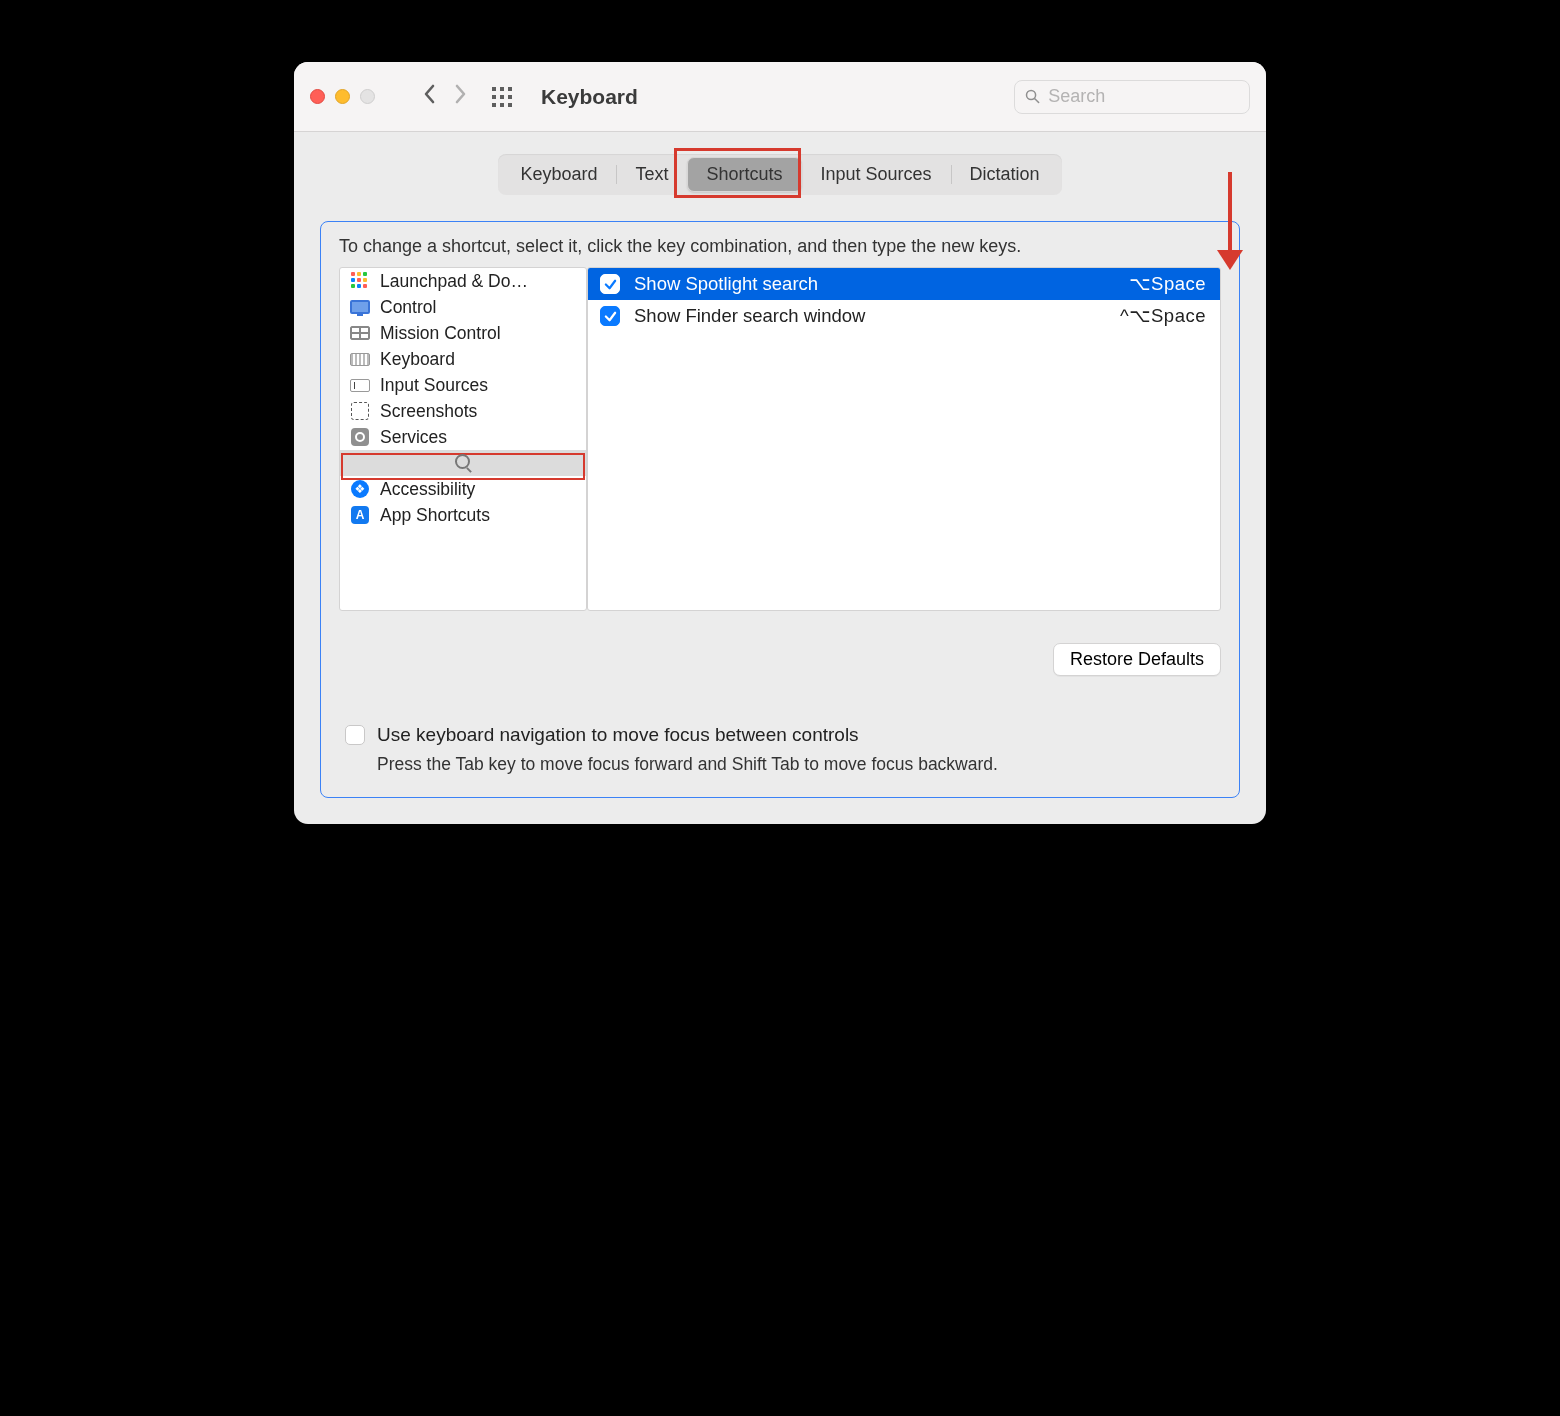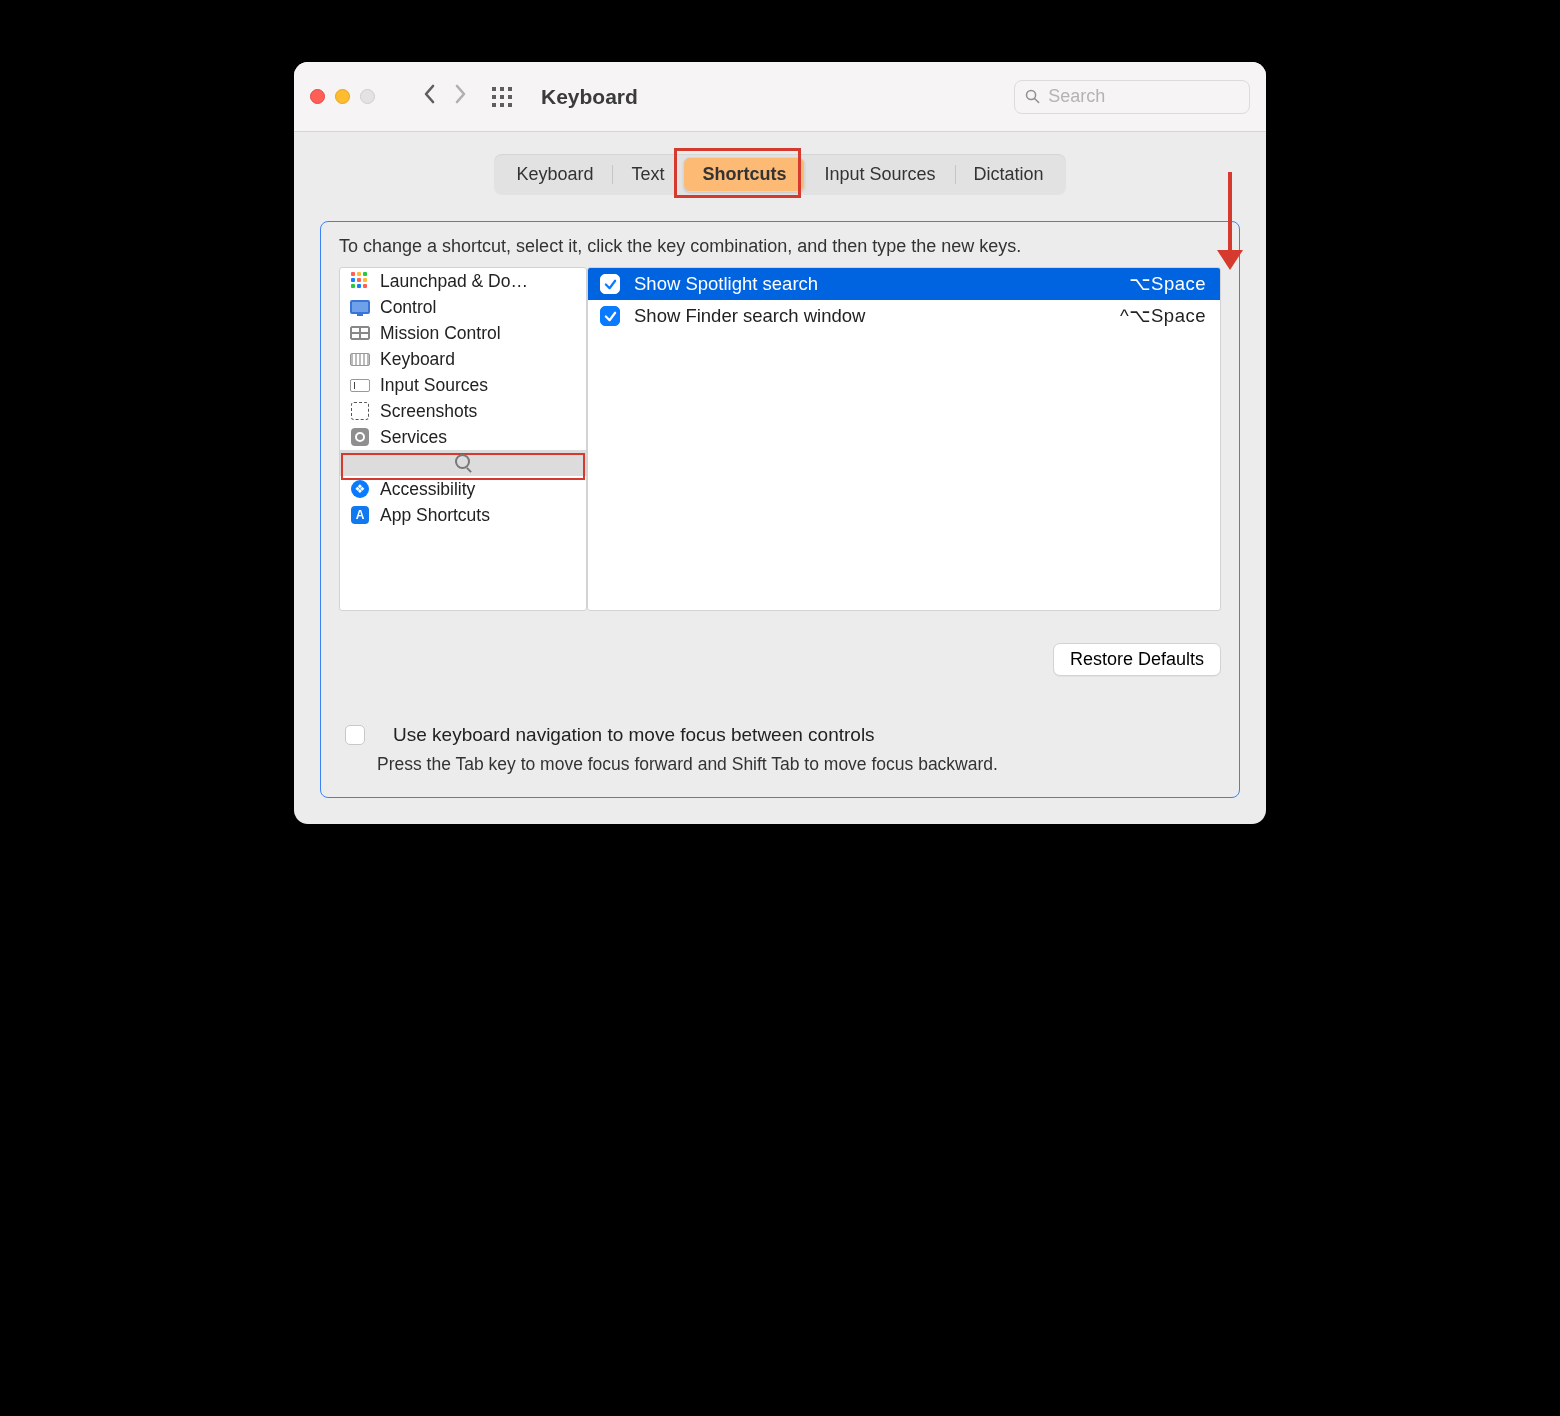--- a/index.html
+++ b/index.html
@@ -57,23 +57,22 @@
   }
   .tab {
     padding:6px 18px; font-size:18px; color:#333; border-radius:7px;
     border:1px solid transparent; position:relative;
   }
   .tab + .tab::before{
     content:""; position:absolute; left:-1px; top:7px; bottom:7px; width:1px;
     background:#c7c6c6;
   }
   .tab.active {
-    background:#fdba74; border-color:#d8d7d7;
+    background:#a3a3a3; border-color:#d8d7d7;
     box-shadow:0 1px 2px rgba(0,0,0,.12);
-    font-weight:bold;
   }
   .tab.active + .tab::before, .tab.active::before { display:none; }
 
   .panel {
     background:#ececec; border:1px solid #3b82f6; border-radius:8px;
     padding:14px 18px 22px; position:relative;
   }
   .hint { font-size:18px; color:#333; margin-bottom:10px; }
 
   .columns { display:flex; gap:0; }
@@ -107,21 +106,21 @@
   .row.selected .chk svg path { stroke:#0a7aff; }
   .chk svg{ width:13px; height:13px; }
 
   .restore-row { display:flex; justify-content:flex-end; margin-top:32px; }
   .btn {
     background:#fff; border:1px solid #d4d3d3; border-radius:7px;
     padding:5px 16px; font-size:18px; box-shadow:0 1px 0 rgba(0,0,0,.04);
   }
 
   .kbnav { margin-top:48px; padding-left:6px; }
-  .kbnav-row { display:flex; align-items:center; gap:28px; }
+  .kbnav-row { display:flex; align-items:center; gap:12px; }
   .plainchk {
     width:20px; height:20px; border-radius:5px; background:#fff;
     border:1px solid #c9c8c8;
   }
   .kbnav-desc { font-size:17.5px; color:#333; margin:8px 0 0 32px; }
 
   .footer { display:flex; justify-content:flex-end; align-items:center; gap:14px;
             padding:12px 22px 24px; }
   .help {
     width:30px; height:30px; border-radius:50%; border:1px solid #c9c8c8;

